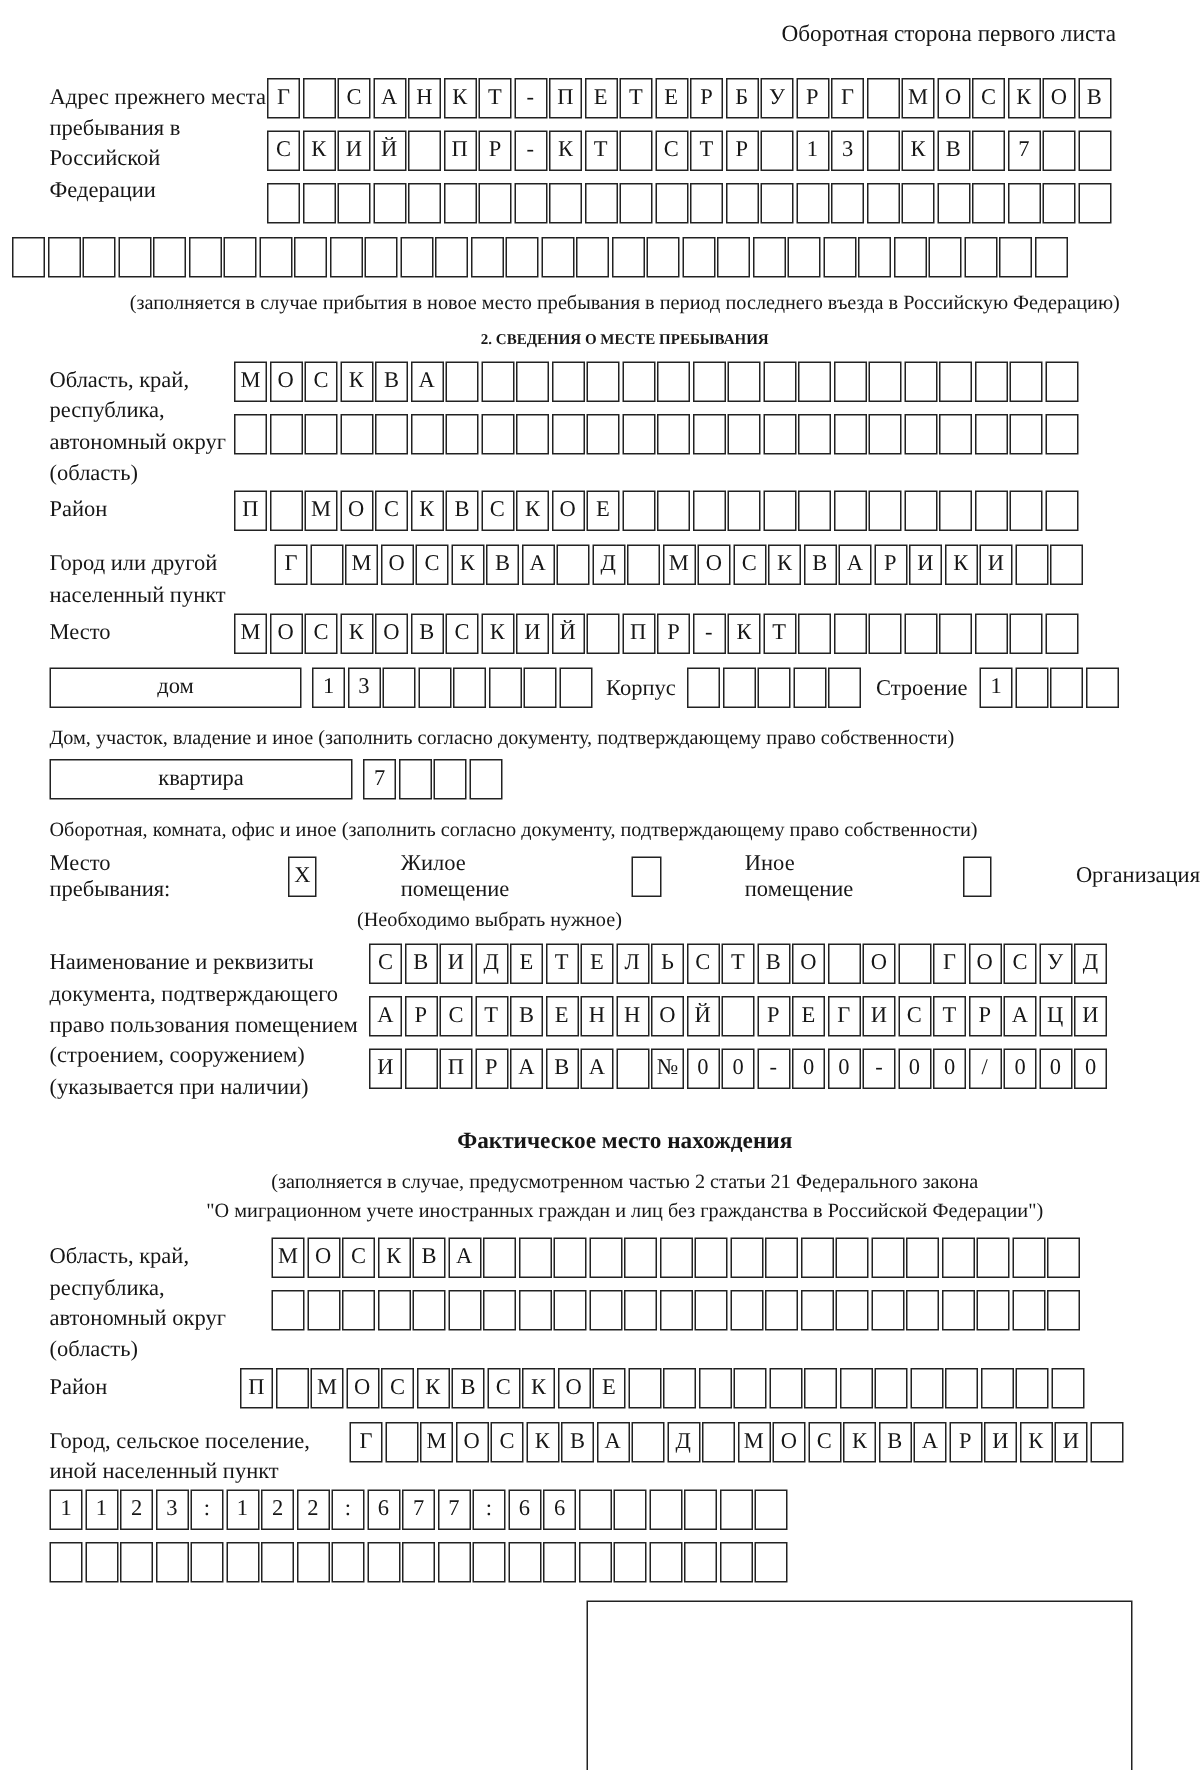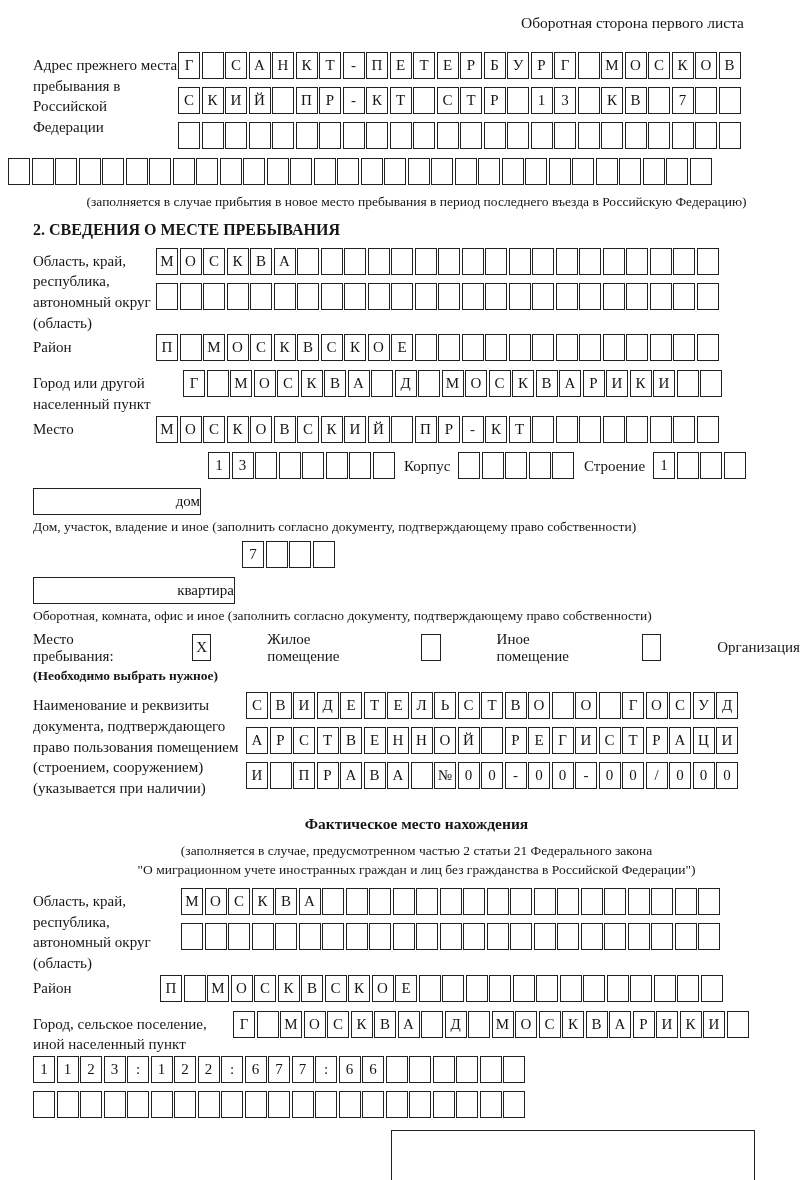--- a/index.html
+++ b/index.html
@@ -24,32 +24,32 @@
   .lbl-cad{width:200px;}
   .boxrow{white-space:nowrap;margin-bottom:6px;height:29px;}
   .cell{
     display:inline-block;width:20px;height:25px;border:1.5px solid #222;
     margin-right:1.5px;text-align:center;line-height:25px;font-size:15px;
     vertical-align:top;background:#fff;
   }
   .fullrow{margin-left:-25px;}
   .caption{font-size:13.5px;line-height:1.3;margin:0 0 6px 0;}
   .center{text-align:center;}
-  .sec-title{text-align:left;font-weight:bold;font-size:16px;margin:10px 0 9px 0;}
+  .sec-title{text-align:center;font-weight:bold;font-size:10px;margin:10px 0 9px 0;}
   .type-box{
-    border:1.5px solid #222;height:25px;line-height:25px;text-align:right;
-    font-size:15px;flex-shrink:0;margin-top:36px;
+    border:1.5px solid #222;height:25px;line-height:25px;text-align:center;
+    font-size:15px;flex-shrink:0;
   }
   .dom-box{width:166px;margin-right:7px;}
   .kv-box{width:200px;margin-right:7px;}
   .inline-lbl{font-size:15px;line-height:28px;margin:0 8px;flex-shrink:0;}
   .house-row{display:flex;align-items:flex-start;margin-bottom:3px;}
   .stay-row{display:flex;align-items:center;font-size:15px;margin:4px 0 2px 0;gap:44px;}
   .stay-row .cell{margin-left:8px;margin-right:12px;}
-  .stay-note{margin-bottom:8px;font-weight:bold;}
+  .stay-note{margin-left:205px;margin-bottom:8px;}
   .sub-title{text-align:center;font-weight:bold;font-size:15.5px;margin:16px 0 8px 0;}
   .law-note{font-size:13.5px;line-height:1.45;margin-bottom:8px;}
   .stamp-box{width:362px;height:172px;border:1.6px solid #222;margin-left:358px;margin-top:4px;}
 </style>
 </head>
 <body>
 
 <div class="page">
 
   <div class="top-note">Оборотная сторона первого листа</div>

